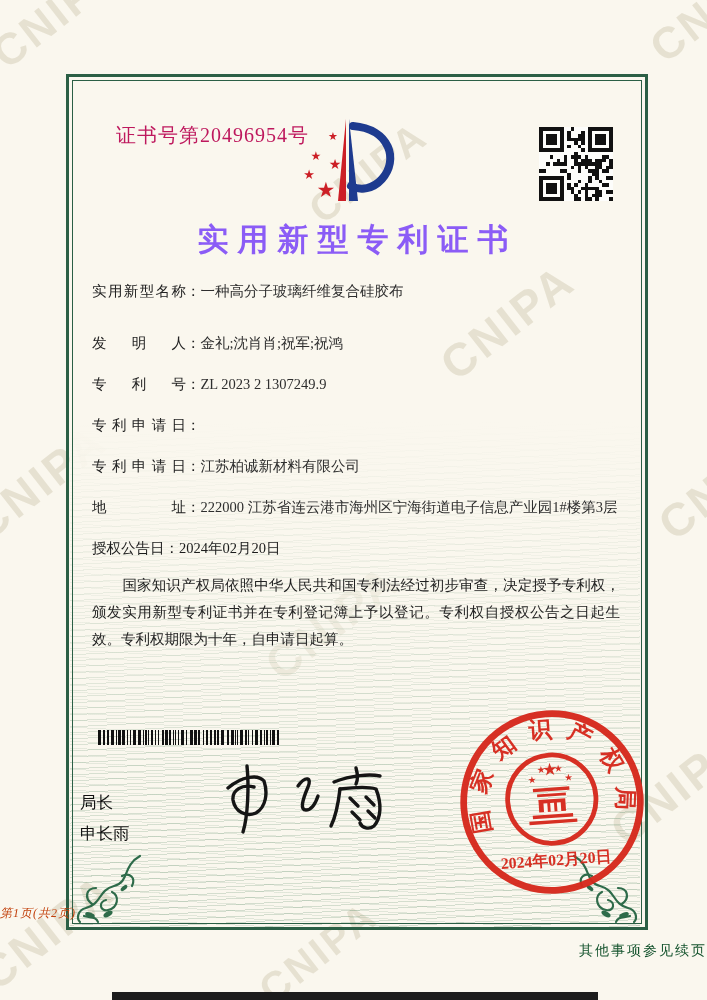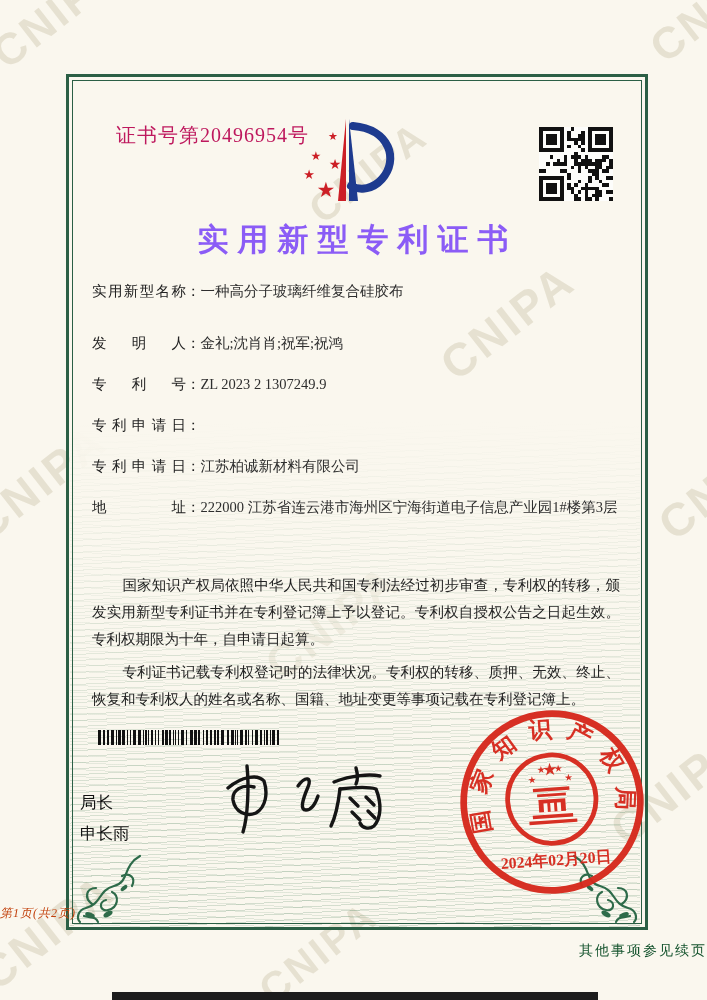--- a/index.html
+++ b/index.html
@@ -276,26 +276,28 @@
         <span class="flabel">专利申请日</span>
         <span class="fcolon">：</span>
         <span class="fvalue">江苏柏诚新材料有限公司</span>
       </div>
       <div class="frow">
         <span class="flabel">地址</span>
         <span class="fcolon">：</span>
         <span class="fvalue">222000 江苏省连云港市海州区宁海街道电子信息产业园1#楼第3层</span>
       </div>
       <div class="grant-row">
+        <span class="grant-left">
+          <span>授权公告日</span><span>：</span><span>2024年02月20日</span>
+        </span>
       </div>
     </div>
 
     <div class="paras">
-      <p>国家知识产权局依照中华人民共和国专利法经过初步审查，专利权的转移，颁发实用新型专利证书并在专利登记簿上予以登记。专利权自授权公告之日起生效。专利权期限为十年，自申请日起算。</p>
-      <p>专利证书记载专利权登记时的法律状况。专利权的转移、质押、无效、终止、恢复和专利权人的姓名或名称、国籍、地址变更等事项记载在专利登记簿上。</p>
+      <p>国家知识产权局依照中华人民共和国专利法经过初步审查，决定授予专利权，颁发实用新型专利证书并在专利登记簿上予以登记。专利权自授权公告之日起生效。专利权期限为十年，自申请日起算。</p>
     </div>
 
     <svg class="barcode" viewBox="0 0 182 15" preserveAspectRatio="none">
         <rect x="0" y="0" width="3" height="15" fill="#111"></rect>
         <rect x="5" y="0" width="2" height="15" fill="#111"></rect>
         <rect x="9" y="0" width="2" height="15" fill="#111"></rect>
         <rect x="13" y="0" width="3" height="15" fill="#111"></rect>
         <rect x="18" y="0" width="1" height="15" fill="#111"></rect>
         <rect x="20" y="0" width="3" height="15" fill="#111"></rect>
         <rect x="24" y="0" width="3" height="15" fill="#111"></rect>

